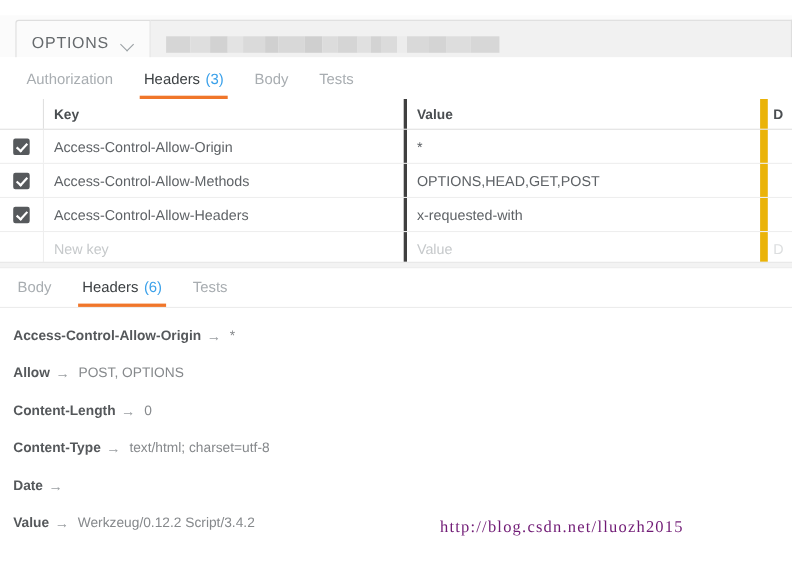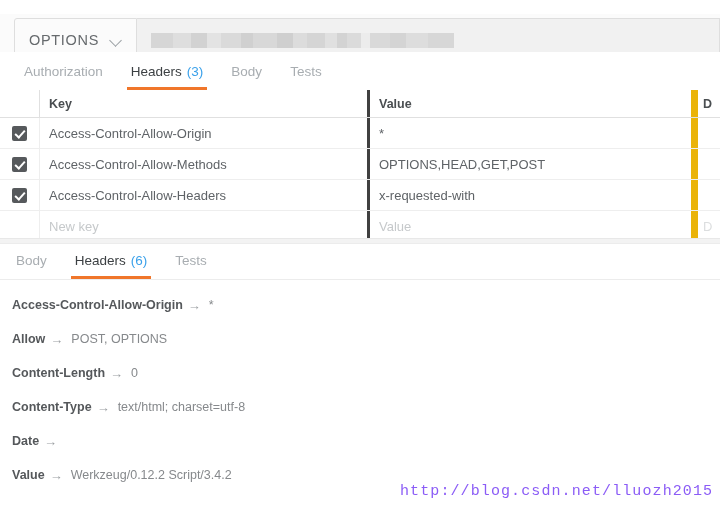--- a/index.html
+++ b/index.html
@@ -238,27 +238,26 @@
   }
   .res-value {
     color: #86898c;
     margin-left: 4px;
   }
 
   
   .wm {
     position: absolute;
     left: 400px; top: 472px;
-    font-family: Liberation Mono, monospace;
+    font-family: Liberation Serif, serif;
     font-size: 15px;
     letter-spacing: 1.1px;
-    color: #8b5cf6;
+    color: #701a75;
     white-space: nowrap;
     user-select: none;
-    margin-top: 11px;
   }
 </style>
 </head>
 <body>
 
 <div id="app">
 
   <div class="urlbar">
     <div class="method-box">
       <span class="method-label">OPTIONS</span>

